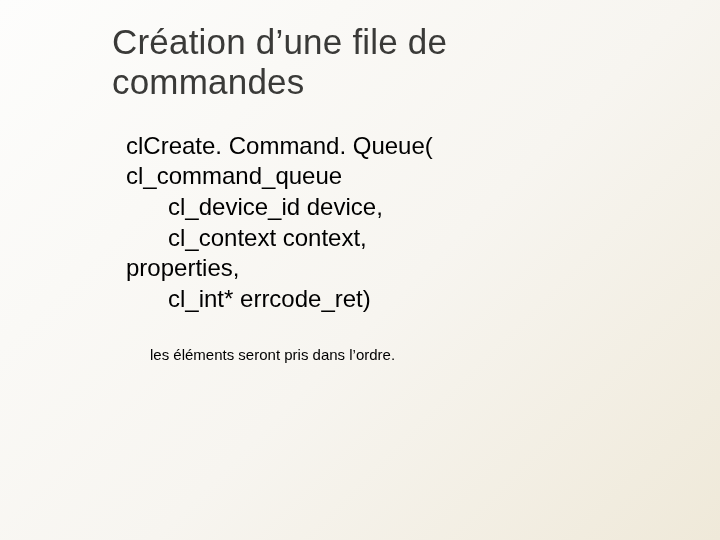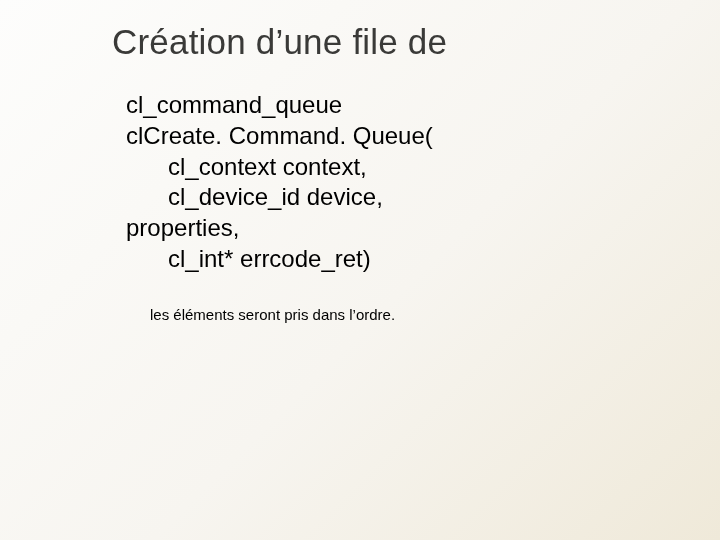--- a/index.html
+++ b/index.html
@@ -41,27 +41,28 @@
   }
   .note .hang { padding-left: 24px; }
 </style>
 </head>
 <body>
 
 <div class="slide">
 
   <h1 class="title">
     <span>Création d’une file de</span><br>
+    <span>commandes</span>
   </h1>
 
   <div class="code-block">
+    <div class="indent0">clCreate. Command. Queue(</div>
     <div class="indent0">cl_command_queue</div>
-    <div class="indent0">clCreate. Command. Queue(</div>
+    <div class="indent1">cl_device_id device,</div>
     <div class="indent1">cl_context context,</div>
-    <div class="indent1">cl_device_id device,</div>
     <div class="indent0">properties,</div>
     <div class="indent1">cl_int* errcode_ret)</div>
   </div>
 
   <div class="note">
     <div class="hang">les éléments seront pris dans l’ordre.</div>
   </div>
 
 </div>
 

